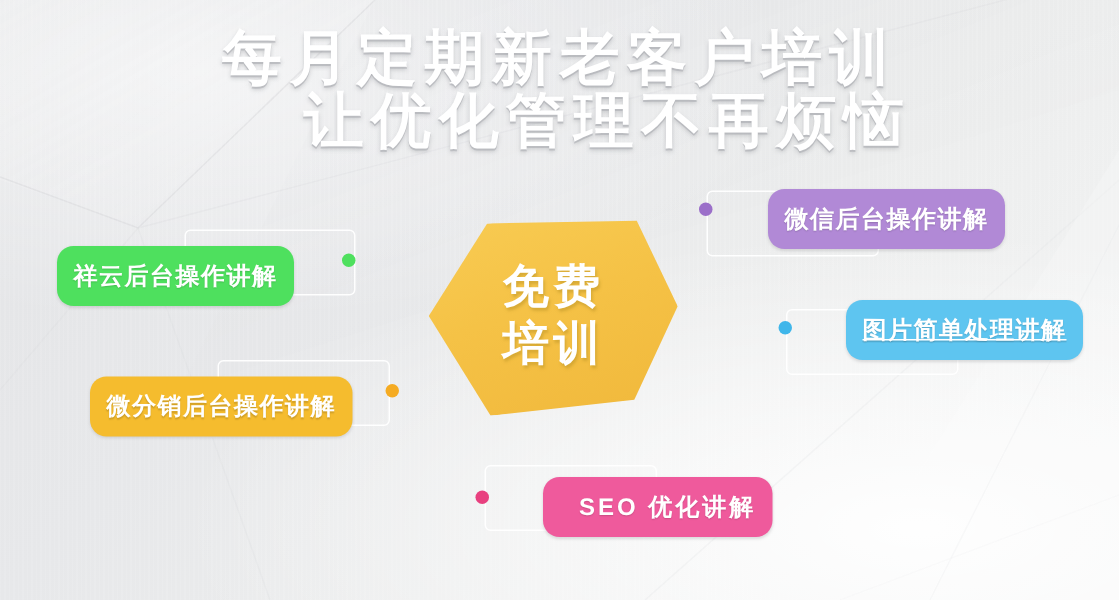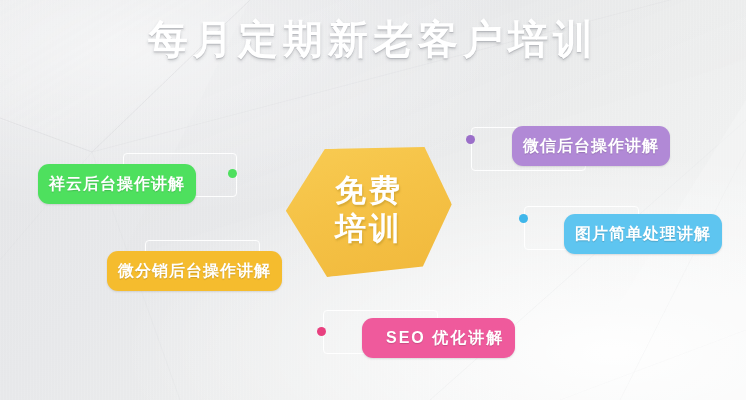--- a/index.html
+++ b/index.html
@@ -105,44 +105,45 @@
     <path d="M92,152 L0,260" stroke="#d4d5d8" stroke-width="1" fill="none" opacity="0.35"></path>
     <path d="M620,400 L746,150" stroke="#dddee0" stroke-width="1" fill="none" opacity="0.55"></path>
     <path d="M430,400 L746,120" stroke="#e0e1e3" stroke-width="1" fill="none" opacity="0.5"></path>
     <path d="M560,400 L746,330" stroke="#e0e1e3" stroke-width="1" fill="none" opacity="0.4"></path>
     <polygon points="746,100 746,400 560,400" fill="#ffffff" opacity="0.35"></polygon>
   </svg>
   <div class="hatch"></div>
 
   <div class="heading">
     <div class="line l1">每月定期新老客户培训</div>
+    <div class="line l2">让优化管理不再烦恼</div>
   </div>
 
   <div class="node" style="left:0;top:0;">
     <div class="frame" style="left:123px;top:153px;width:112px;height:42px;"></div>
     <div class="dot" style="left:228px;top:169px;background:#4ee05e;"></div>
     <div class="chip" style="left:38px;top:164px;background:#4ee05e;">祥云后台操作讲解</div>
   </div>
 
   <div class="node" style="left:0;top:0;">
     <div class="frame" style="left:145px;top:240px;width:113px;height:42px;"></div>
     <div class="dot" style="left:257px;top:256px;background:#f5ab22;"></div>
-    <div class="chip" style="left:60px;top:251px;background:#f5bc2e;margin-left:47px;">微分销后台操作讲解</div>
+    <div class="chip" style="left:60px;top:251px;background:#f5bc2e;">微分销后台操作讲解</div>
   </div>
 
   <div class="node" style="left:0;top:0;">
     <div class="frame" style="left:471px;top:127px;width:113px;height:42px;"></div>
     <div class="dot" style="left:466px;top:135px;background:#9b6fc9;"></div>
     <div class="chip" style="left:512px;top:126px;background:#b189d6;">微信后台操作讲解</div>
   </div>
 
   <div class="node" style="left:0;top:0;">
     <div class="frame" style="left:524px;top:206px;width:113px;height:42px;"></div>
     <div class="dot" style="left:519px;top:214px;background:#3fb6ea;"></div>
-    <div class="chip" style="left:564px;top:214px;background:#5ec5f0;">图片简单处理讲解</div>
+    <div class="chip" style="left:564px;top:200px;background:#5ec5f0;text-decoration:underline;">图片简单处理讲解</div>
   </div>
 
   <div class="node" style="left:0;top:0;">
     <div class="frame" style="left:323px;top:310px;width:113px;height:42px;"></div>
     <div class="dot" style="left:317px;top:327px;background:#e8407f;"></div>
     <div class="chip seo" style="left:362px;top:318px;background:#ef5a9c;">SEO 优化讲解</div>
   </div>
 
   <div class="hex-wrap">
     <div class="hex"></div>

